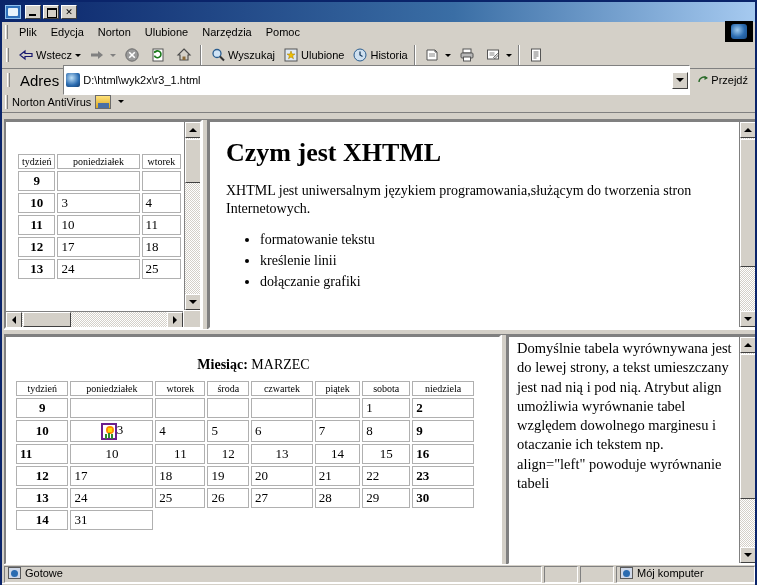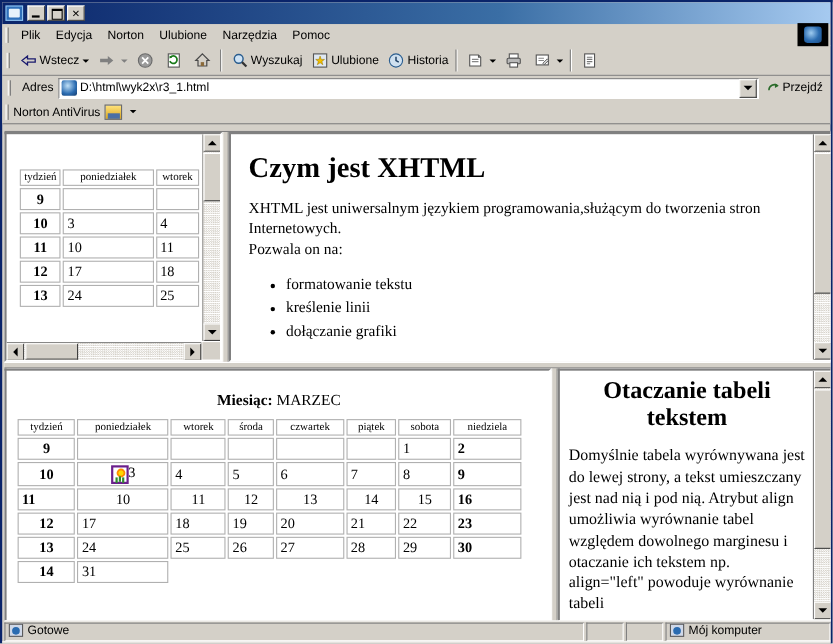--- a/index.html
+++ b/index.html
@@ -133,23 +133,23 @@
   .arrowdn.dim { border-top-color:#808080; }
   .ico { width: 20px; height: 20px; position: relative; flex: none; }
   .ico svg { position:absolute; left:2px; top:2px; }
 
   
   .addrbar {
     height: 22px; background: #d4d0c8;
     display: flex; align-items: center;
     padding: 0 2px;
   }
-  .addr-label { font-size: 11px; padding: 0 4px 0 6px; white-space: nowrap;}
+  .addr-label { font-size: 15px; padding: 0 4px 0 6px; white-space: nowrap;}
   .addr-field {
-    flex: 1; height: 19px;
+    flex: 1; height: 30px;
     background: #fff;
     border: 1px solid #808080;
     border-right-color: #fff; border-bottom-color: #fff;
     display: flex; align-items: center;
     padding: 0 1px;
     position: relative;
   }
   .addr-icon {
     width: 14px; height: 14px; margin: 0 3px 0 1px; flex: none;
     background: radial-gradient(circle at 40% 35%, #bfe0f7 0%, #2a6bb0 60%, #163d6d 100%);
@@ -272,21 +272,21 @@
     background:#d4d0c8; display:flex; align-items:center;
     border-top:1px solid #fff;
   }
   .status-pane {
     height:17px; display:flex; 
     border:1px solid #808080; border-right-color:#fff; border-bottom-color:#fff;
     font-size:11px; padding:0 3px; margin-right:2px;
   }
   .status-main { flex:1; }
   .status-sm { width:34px; }
-  .status-zone { width:150px; }
+  .status-zone { width:139px; }
   .zone-ico { width:13px;height:12px;margin-right:4px;flex:none;
     background:#cfd8e8;border:1px solid #5a5a5a;position:relative;}
   .zone-ico:after{content:"";position:absolute;left:2px;top:2px;width:7px;height:7px;
     background:#2a6bb0;border-radius:50%;}
 
   
   .taskbar {
     position:absolute; left:0; top:581px; width:757px; height:26px;
     background:#d4d0c8; border-top:1px solid #fff;
     display:flex; align-items:center; gap:2px; padding:0 2px;
@@ -544,21 +544,20 @@
         <div style="position:absolute;right:0;bottom:0;width:16px;height:16px;background:#d4d0c8;"></div>
       </div>
 
       <div class="col-div"></div>
 
       <div class="frame" style="flex:1;height:209px;">
         <div class="frame-inner" style="right:17px;">
           <div class="doc" style="padding:4px 14px 0 16px;">
             <h1>Czym jest XHTML</h1>
             <p>XHTML jest uniwersalnym językiem programowania,służącym do tworzenia stron Internetowych.</p>
-            <p>Pozwala on na:</p>
             <ul>
               <li>formatowanie tekstu</li>
               <li>kreślenie linii</li>
               <li>dołączanie grafiki</li>
             </ul>
           </div>
         </div>
         <div class="sb-v">
           <div class="sb-btn" style="top:0;">
             <span class="tri up"></span>
@@ -664,21 +663,20 @@
             </table>
           </div>
         </div>
       </div>
 
       <div class="col-div"></div>
 
       <div class="frame" style="flex:1;height:230px;">
         <div class="frame-inner" style="right:17px;">
           <div class="doc" style="padding:2px 6px 0 8px;">
-            <h1 style="text-align:center;font-size:22px;line-height:1.1;margin:4px 0 14px 0;">Otaczanie tabeli tekstem</h1>
             <p style="font-size:14.5px;line-height:1.33;">Domyślnie tabela wyrównywana jest do lewej strony, a tekst umieszczany jest nad nią i pod nią. Atrybut align umożliwia wyrównanie tabel względem dowolnego marginesu i otaczanie ich tekstem np. align="left" powoduje wyrównanie tabeli</p>
           </div>
         </div>
         <div class="sb-v">
           <div class="sb-btn" style="top:0;">
             <span class="tri up"></span>
           </div>
           <div class="sb-track" style="left:0;right:0;top:16px;bottom:16px;"></div>
           <div class="sb-thumb" style="left:0;width:16px;top:17px;height:145px;"></div>
           <div class="sb-btn" style="bottom:0;">

